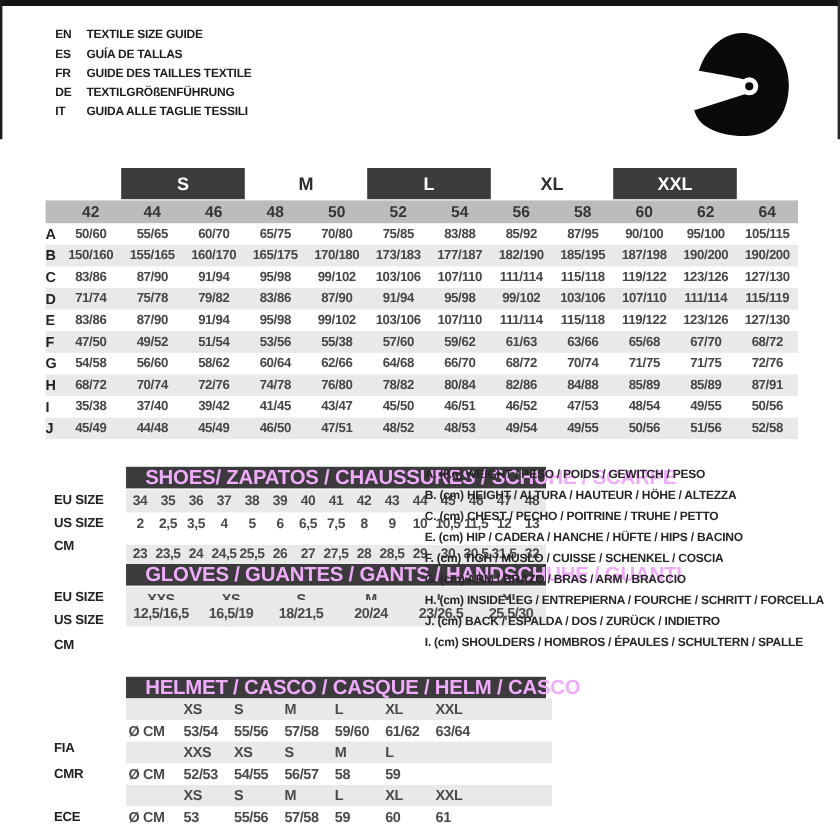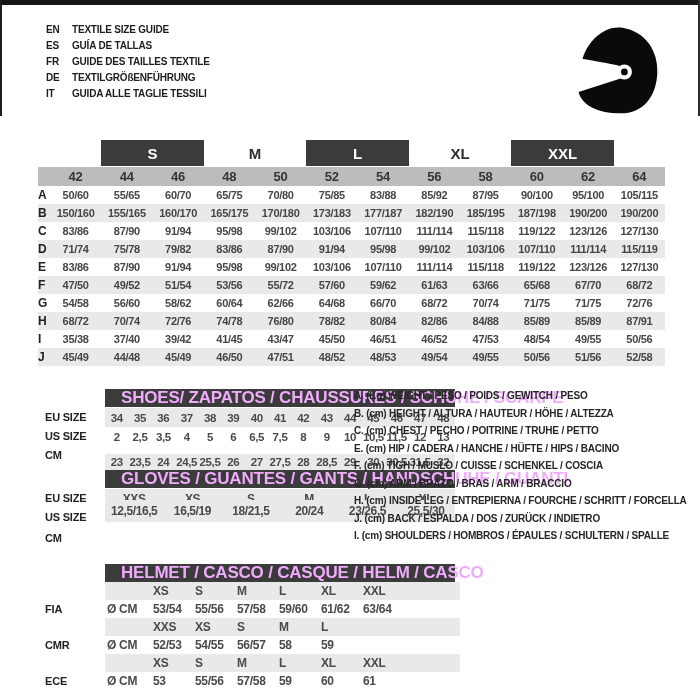--- a/index.html
+++ b/index.html
@@ -188,21 +188,21 @@
           <div class="cell">119/122</div>
           <div class="cell">123/126</div>
           <div class="cell">127/130</div>
         </div>
         <div class="grid data-row stripe">
           <div class="cell row-letter">F</div>
           <div class="cell">47/50</div>
           <div class="cell">49/52</div>
           <div class="cell">51/54</div>
           <div class="cell">53/56</div>
-          <div class="cell">55/72</div>
+          <div class="cell">55/38</div>
           <div class="cell">57/60</div>
           <div class="cell">59/62</div>
           <div class="cell">61/63</div>
           <div class="cell">63/66</div>
           <div class="cell">65/68</div>
           <div class="cell">67/70</div>
           <div class="cell">68/72</div>
         </div>
         <div class="grid data-row">
           <div class="cell row-letter">G</div>
@@ -418,16 +418,16 @@
       <div class="legend-item">H. (cm) INSIDE LEG / ENTREPIERNA / FOURCHE / SCHRITT / FORCELLA</div>
       <div class="legend-item">J. (cm) BACK / ESPALDA / DOS / ZURÜCK / INDIETRO</div>
       <div class="legend-item">I. (cm) SHOULDERS / HOMBROS / ÉPAULES / SCHULTERN / SPALLE</div>
     </div>
 <div class="side-label" style="top: 411px;">EU SIZE</div>
     <div class="side-label" style="top: 430px;">US SIZE</div>
     <div class="side-label" style="top: 449px;">CM</div>
     <div class="side-label" style="top: 492px;">EU SIZE</div>
     <div class="side-label" style="top: 511px;">US SIZE</div>
     <div class="side-label" style="top: 532px;">CM</div>
-    <div class="side-label" style="top: 603px;">FIA</div>
+    <div class="side-label" style="top: 618px;">FIA</div>
     <div class="side-label" style="top: 639px;">CMR</div>
     <div class="side-label" style="top: 675px;">ECE</div>
   </div>
 
 </body></html>

